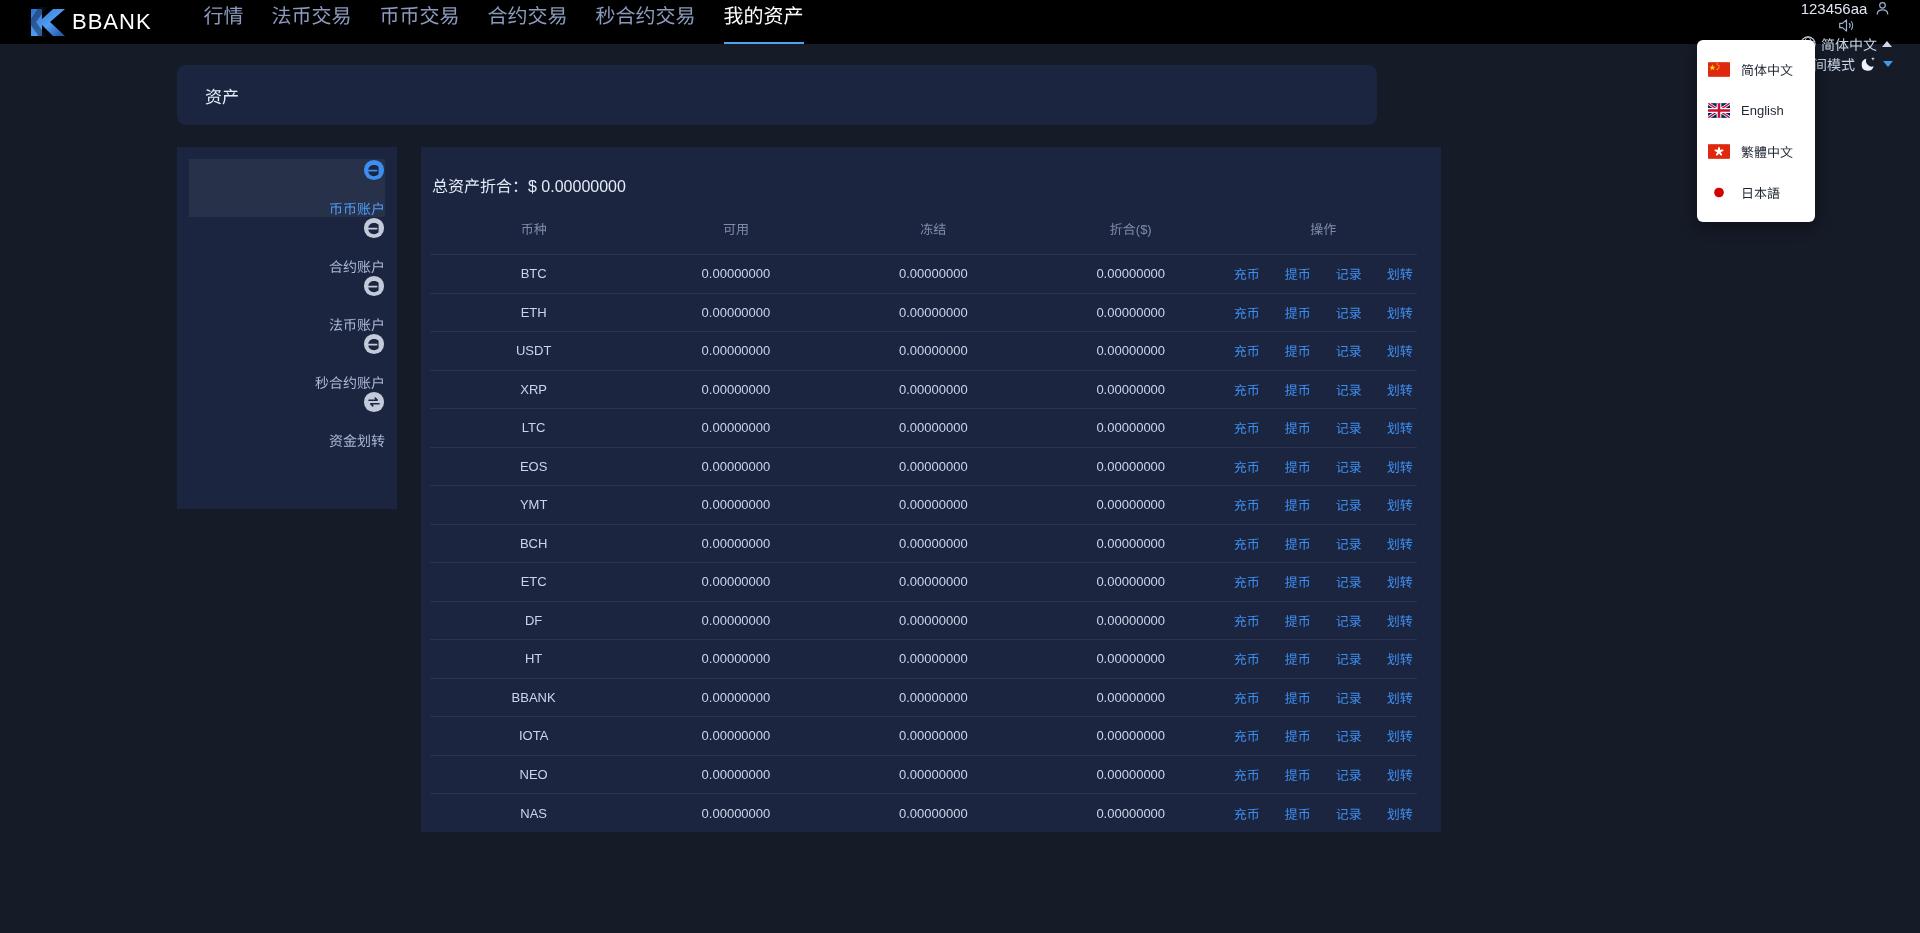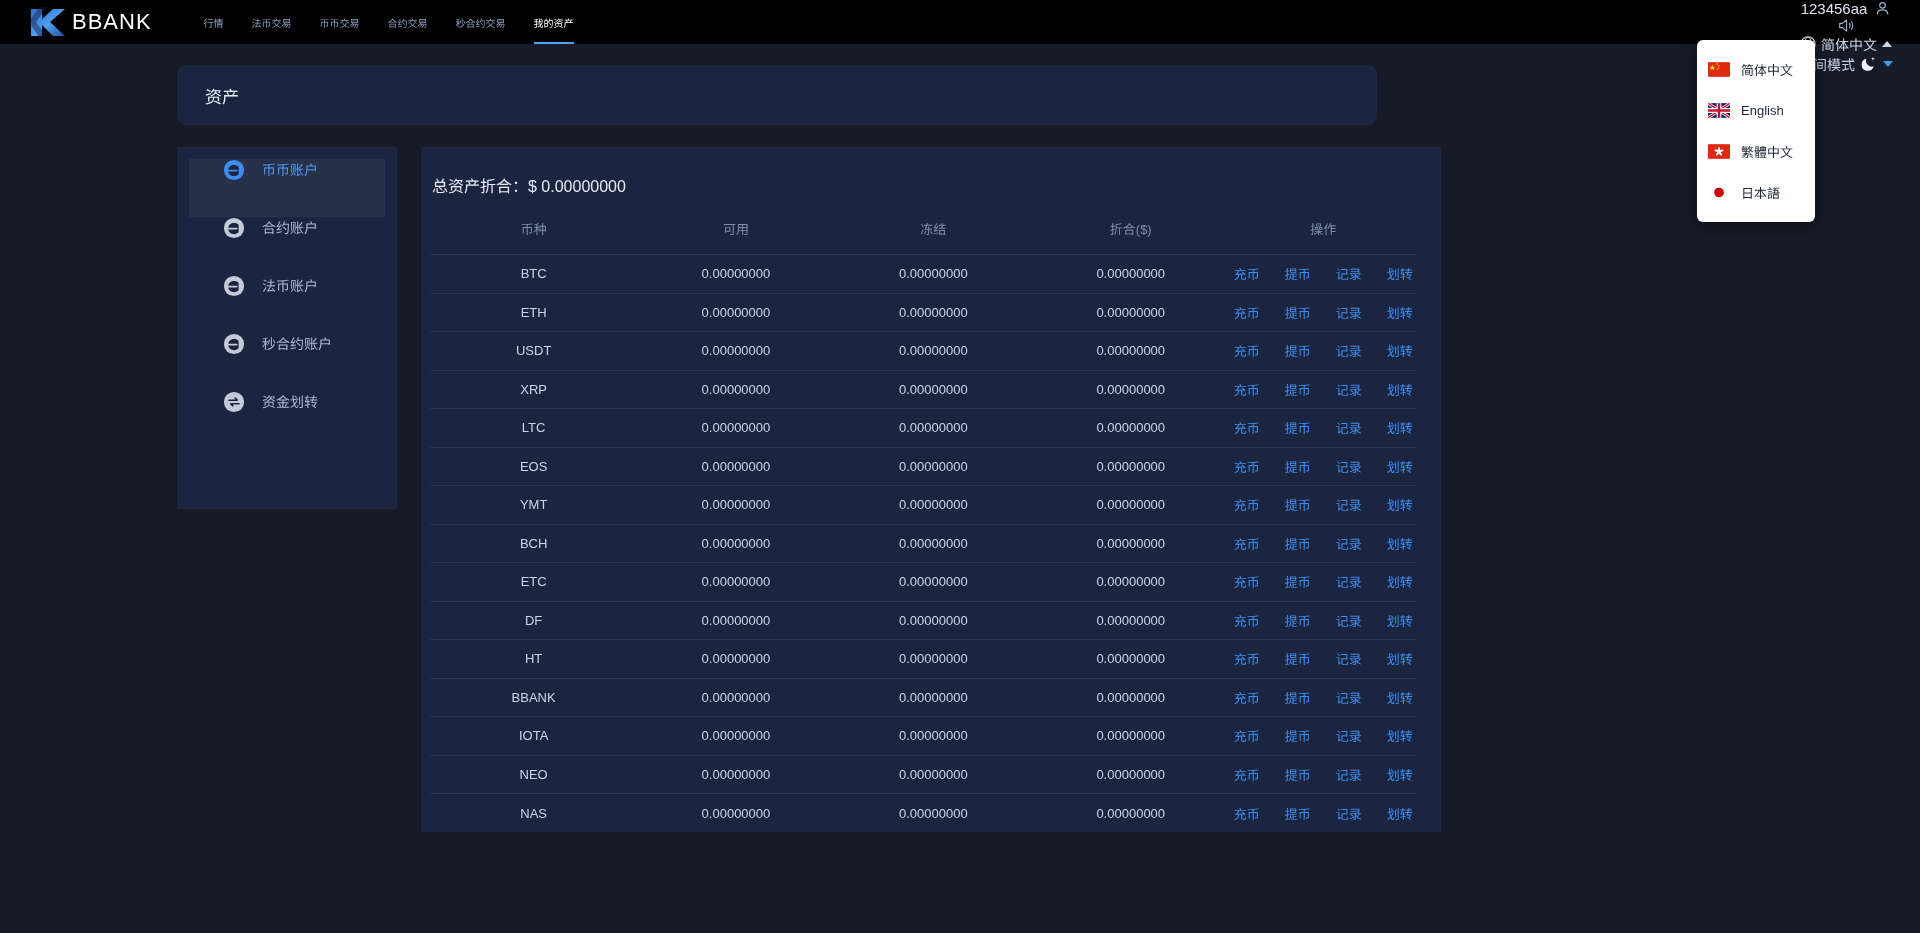--- a/index.html
+++ b/index.html
@@ -38,25 +38,25 @@
     font-size: 22px;
     letter-spacing: 1px;
     font-weight: 500;
     font-family: "Liberation Sans", sans-serif;
   }
   .nav {
     display: flex; align-items: stretch;
     height: 44px;
   }
   .nav-item {
-    display: flex; align-items: center;
+    display: flex; 
     padding: 0 14px;
     height: 44px;
     color: #8c9bbd;
-    font-size: 10px;
+    font-size: 20px;
     cursor: pointer;
     position: relative;
     white-space: nowrap;
   }
   .nav-item.active { color: #ffffff; }
   .nav-item.active::after {
     content: "";
     position: absolute;
     left: 14px; right: 14px; bottom: 0;
     height: 2px;
@@ -142,27 +142,28 @@
   }
 
   
   .sidebar {
     width: 220px;
     background: #1c2540;
     padding: 12px 12px 60px 12px;
     flex: none;
   }
   .side-item {
-    display: flex; align-items: flex-start;
+    display: flex; align-items: flex-end;
     height: 58px;
     padding-left: 34px;
     gap: 17px;
     color: #aab7d2;
     font-size: 14px;
     cursor: pointer;
+    flex-direction: column;
   }
   .side-item .lbl { white-space: nowrap; }
   .side-item.active {
     background: #28314a;
     color: #4d9bf5;
   }
   .side-icon { width: 22px; height: 22px; flex: none; display:block; }
 
   
   .card {

